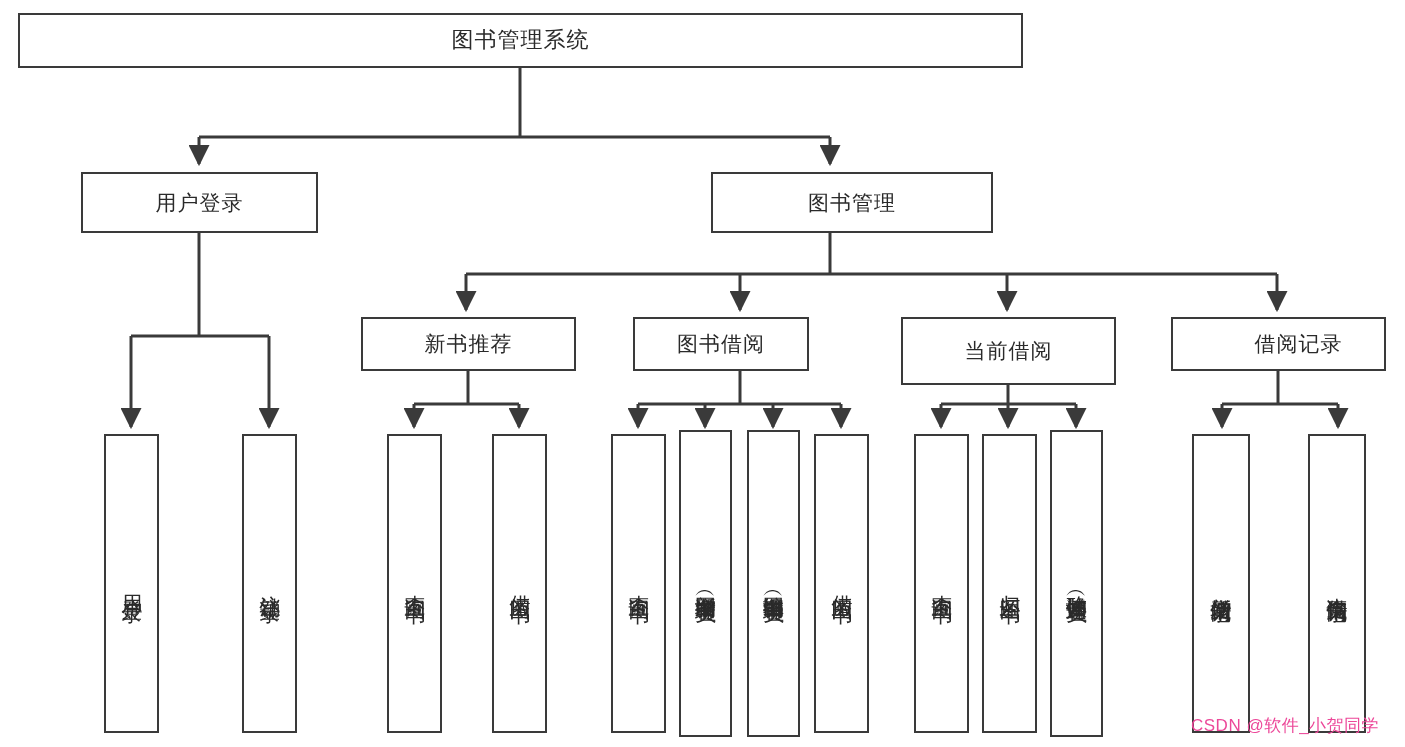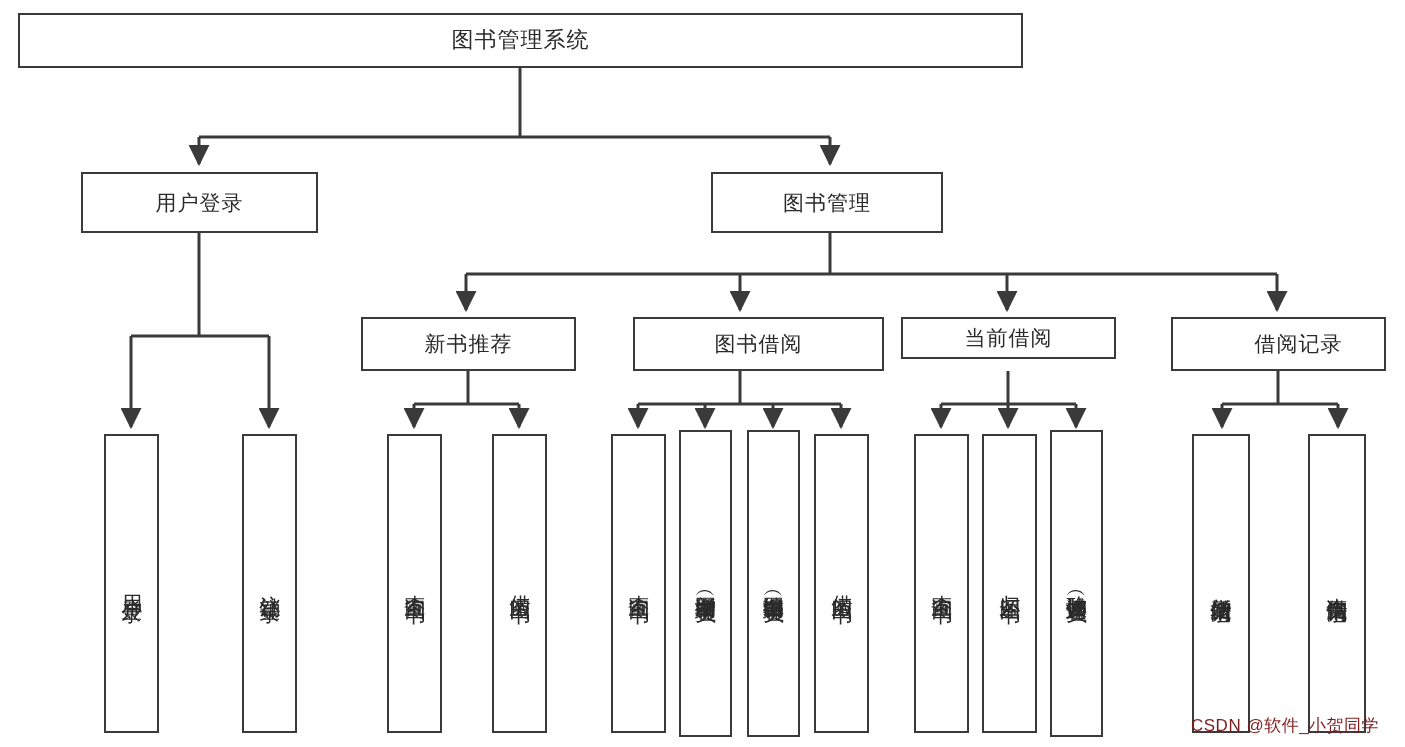--- a/index.html
+++ b/index.html
@@ -58,21 +58,21 @@
     white-space: nowrap;
     display: block;
   }
   .node-label-v.tight {
     letter-spacing: 1px;
     line-height: 1.24;
   }
   .watermark {
     position: absolute;
     font-size: 17px;
-    color: #7f1d1d;
+    color: #ec4899;
     white-space: nowrap;
     letter-spacing: 0.5px;
   }
 </style>
 </head>
 <body>
 
 <div id="canvas">
 
   <svg id="diagram-svg" viewBox="0 0 1405 747" xmlns="http://www.w3.org/2000/svg">
@@ -127,33 +127,33 @@
   </svg>
 
   <div class="node-box root" style="left:18px; top:13px; width:1005px; height:55px;">
     <span class="node-label-h">图书管理系统</span>
   </div>
 
   <div class="node-box" style="left:81px; top:172px; width:237px; height:61px;">
     <span class="node-label-h">用户登录</span>
   </div>
 
-  <div class="node-box" style="left:711px; top:172px; width:232px; height:61px;">
+  <div class="node-box" style="left:711px; top:172px; width:282px; height:61px;">
     <span class="node-label-h">图书管理</span>
   </div>
 
   <div class="node-box" style="left:361px; top:317px; width:215px; height:54px;align-items:center;">
     <span class="node-label-h">新书推荐</span>
   </div>
 
-  <div class="node-box" style="left:633px; top:317px; width:251px; height:54px;">
+  <div class="node-box" style="left:633px; top:317px; width:176px; height:54px;">
     <span class="node-label-h">图书借阅</span>
   </div>
 
-  <div class="node-box" style="left:901px; top:317px; width:215px; height:42px;">
+  <div class="node-box" style="left:901px; top:317px; width:215px; height:68px;">
     <span class="node-label-h">当前借阅</span>
   </div>
 
   <div class="node-box" style="left:1171px; top:317px; width:215px; height:54px;padding-left:40px;">
     <span class="node-label-h">借阅记录</span>
   </div>
 
   <div class="node-box vertical" style="left:104px; top:434px; width:55px; height:299px;">
     <span class="node-label-v">用户登录</span>
   </div>

